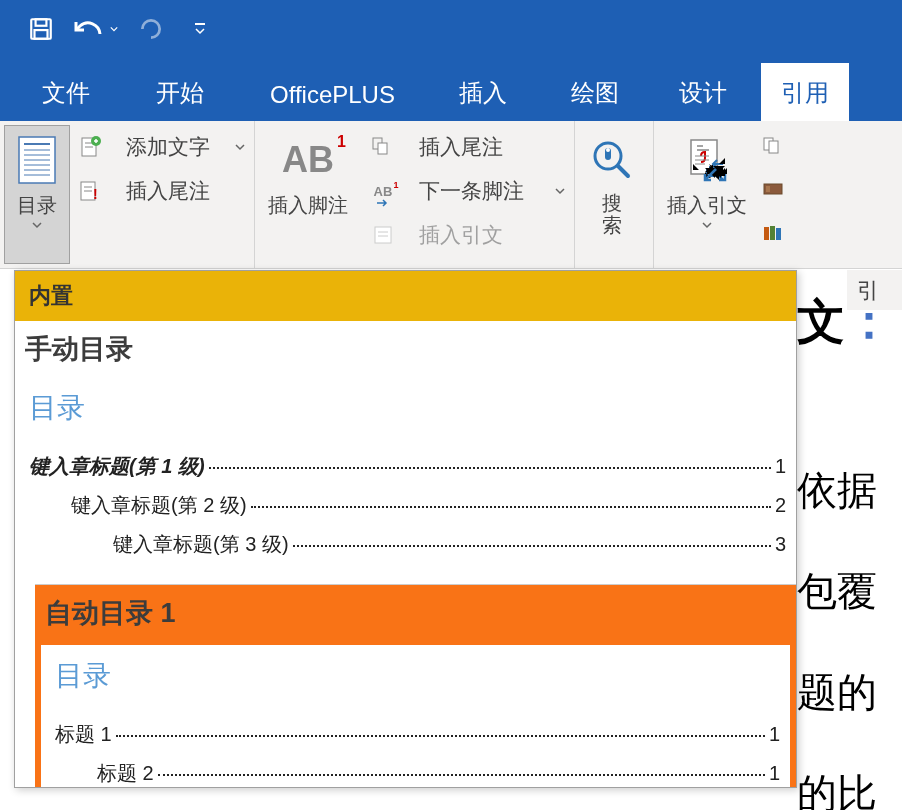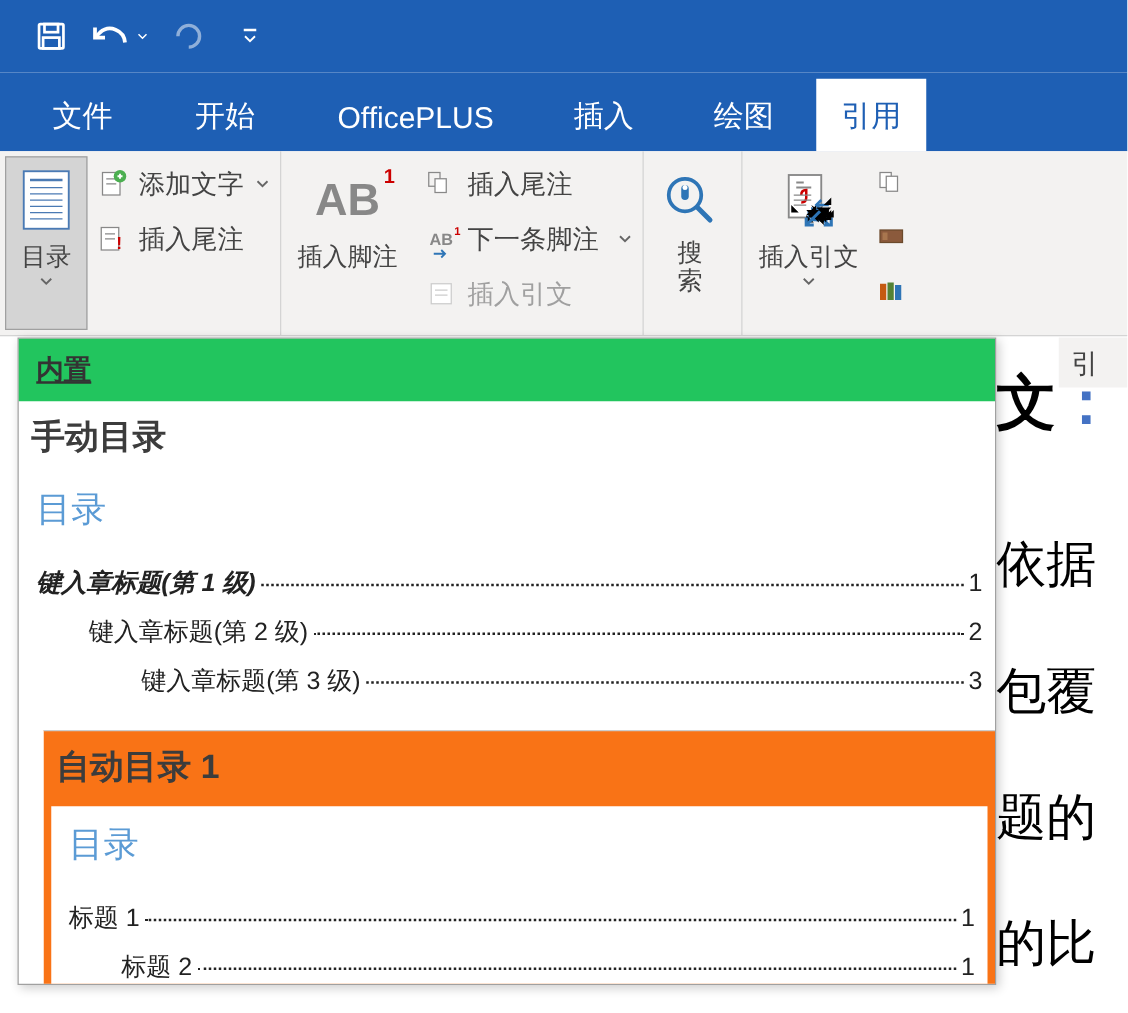--- a/index.html
+++ b/index.html
@@ -18,26 +18,26 @@
 .ribbon-group { display: flex; flex-direction: column; border-right: 1px solid #d4d4d4; padding: 4px 8px 4px 4px; }
 .ribbon-group-inner { display: flex; height: 100%; }
 
 .big-btn { display: flex; flex-direction: column; align-items: center; justify-content: flex-start; padding: 6px 8px 4px 8px; cursor: pointer; border: 1px solid transparent; }
 .big-btn.selected { background: #d4d4d4; border: 1px solid #a0a0a0; }
 .big-btn-icon { width: 48px; height: 56px; display: flex; align-items: center; justify-content: center; }
 .big-btn-label { font-size: 20px; color: #444; margin-top: 4px; text-align: center; }
 .big-btn-label .arrow { display: block; margin: 2px auto 0; }
 
 .small-btn-col { display: flex; flex-direction: column; justify-content: flex-start; padding-top: 8px; gap: 16px; padding-left: 4px; }
-.small-btn { display: flex; align-items: center; gap: 9px; font-size: 21px; color: #444; cursor: pointer; }
+.small-btn { display: flex; align-items: center; gap: 24px; font-size: 21px; color: #444; cursor: pointer; }
 .small-btn.disabled { color: #a0a0a0; cursor: default; }
 .small-btn-icon { width: 24px; height: 24px; display: flex; align-items: center; justify-content: center; }
 
 .dropdown-panel { position: absolute; top: 270px; left: 14px; width: 783px; background: #fff; border: 1px solid #a0a0a0; box-shadow: 2px 2px 8px rgba(0,0,0,0.2); z-index: 100; }
-.dropdown-header { background: #22c55e; padding: 10px 14px; font-size: 22px; font-weight: bold; color: #333; text-decoration: underline; }
+.dropdown-header { background: #eab308; padding: 10px 14px; font-size: 22px; font-weight: bold; color: #333; }
 .toc-section-label { padding: 10px 10px; font-size: 27px; font-weight: bold; color: #3c3c3c; }
 .toc-preview { padding: 12px 10px 14px 10px; }
 .toc-title { color: #5b9bd5; font-size: 28px; margin-bottom: 26px; padding-left: 4px; }
 .toc-line { display: flex; align-items: baseline; font-size: 20px; color: #222; margin-bottom: 12px; }
 .toc-line.bold .toc-text { font-weight: bold; font-style: italic; }
 .toc-line.level-1 { padding-left: 4px; }
 .toc-line.level-2 { padding-left: 46px; }
 .toc-line.level-3 { padding-left: 88px; }
 .toc-text { white-space: nowrap; }
 .toc-dots { flex: 1; border-bottom: 2px dotted #222; margin: 0 4px; position: relative; top: -4px; }
@@ -84,20 +84,21 @@
       </svg>
   </div>
 </div>
 
 <div class="ribbon-tabs">
   <div class="ribbon-tab">文件</div>
   <div class="ribbon-tab" style="margin-left:26px">开始</div>
   <div class="ribbon-tab" style="margin-left:26px">OfficePLUS</div>
   <div class="ribbon-tab" style="margin-left:24px">插入</div>
   <div class="ribbon-tab" style="margin-left:24px">绘图</div>
+  <div class="ribbon-tab" style="margin-left:20px">设计</div>
   <div class="ribbon-tab active" style="margin-left:14px">引用</div>
 </div>
 
 <div class="ribbon-content">
 
   <div class="ribbon-group">
     <div class="ribbon-group-inner">
       <div class="big-btn selected">
         <div class="big-btn-icon">
           <svg width="40" height="50" viewBox="0 0 40 50">
@@ -337,17 +338,17 @@
         <span class="toc-text">标题 2</span>
         <span class="toc-dots"></span>
         <span class="toc-page">1</span>
       </div>
     </div>
   </div>
 </div>
 
 <div class="doc-bg">
   <div class="doc-line"><span class="doc-key">文</span><span class="doc-colon">：</span></div>
-  <div class="doc-line doc-body" style="margin-top:70px">依据</div>
+  <div class="doc-line doc-body" style="margin-top:109px">依据</div>
   <div class="doc-line doc-body">包覆</div>
   <div class="doc-line doc-body">题的</div>
   <div class="doc-line doc-body">的比</div>
 </div>
 
 </body></html>

